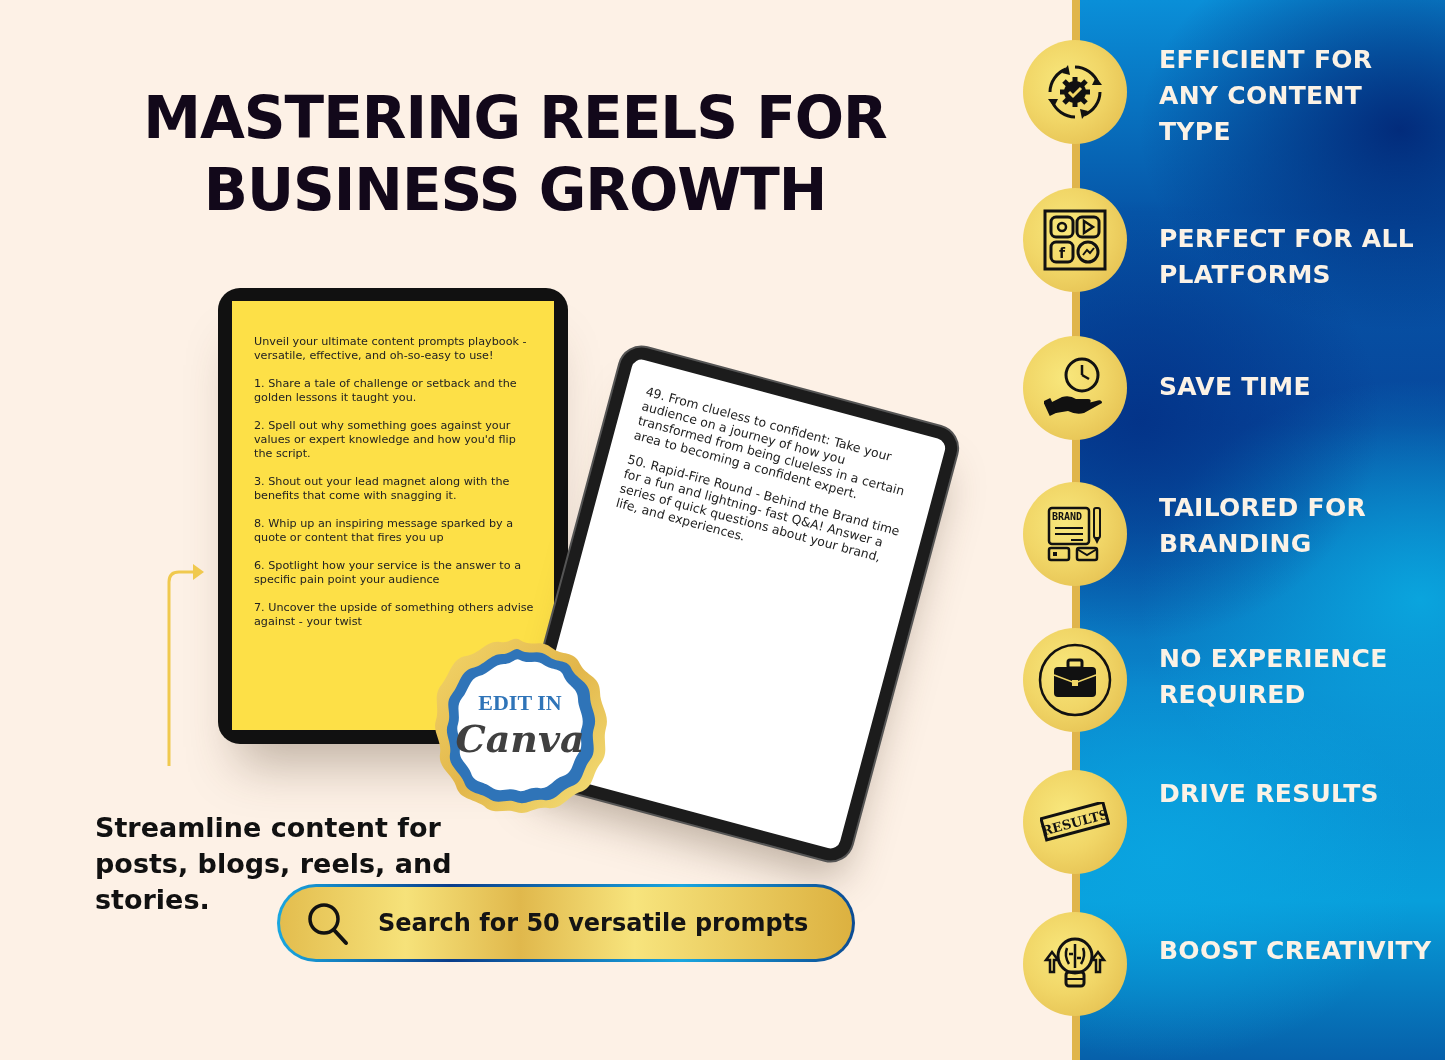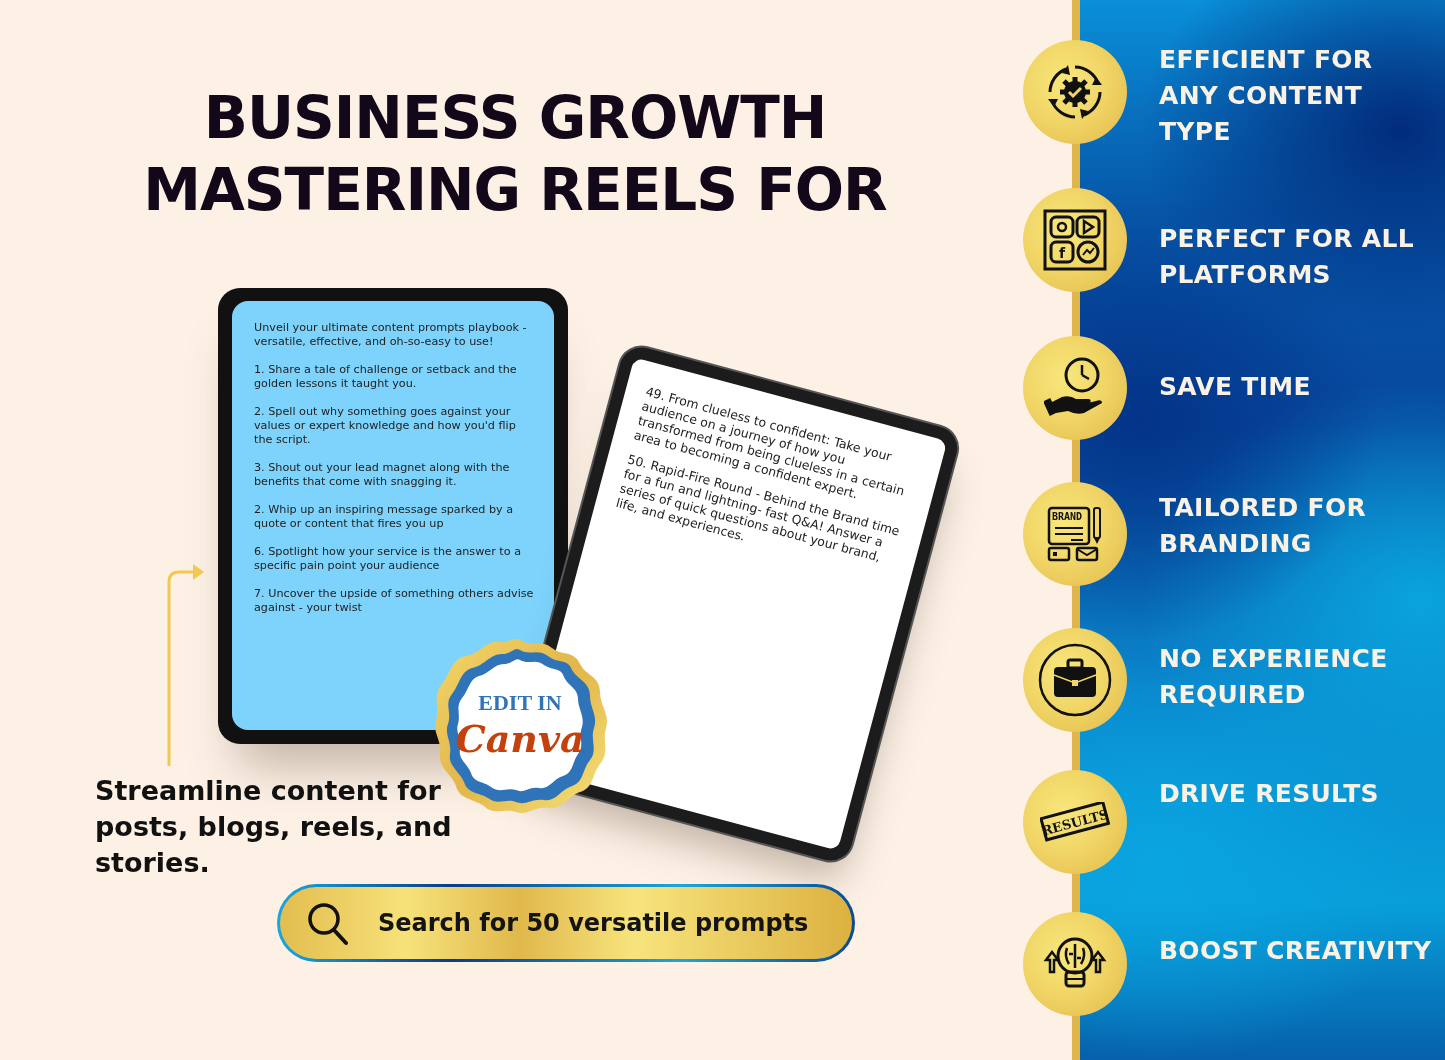--- a/index.html
+++ b/index.html
@@ -12,22 +12,22 @@
     font-size: 58px; line-height: 72px; color: #12081a; letter-spacing: -1px;
   }
 
   
   .tablet-back {
     position: absolute; left: 218px; top: 288px; width: 350px; height: 456px;
     background: #111; border-radius: 22px; box-shadow: 0 40px 50px -20px rgba(80,60,40,0.35);
   }
   .tablet-back .screen {
     position: absolute; left: 14px; top: 13px; right: 14px; bottom: 14px;
-    background: #7dd3fc; border-radius: 16px; overflow: hidden;
-    padding: 20px 20px 0 22px;
+    background: #fde047; border-radius: 0; overflow: hidden;
+    padding: 34px 20px 0 22px;
     font-family: "DejaVu Sans", sans-serif; font-size: 11.2px; line-height: 14px; color: #222;
   }
   .tablet-back .screen p { margin-bottom: 14px; }
   .tablet-back .screen b { font-weight: 700; color: #000; }
 
   .tablet-front {
     position: absolute; left: 560px; top: 378px; width: 352px; height: 452px;
     transform: rotate(15deg); transform-origin: center;
     background: #1c1c1c; border-radius: 24px;
     box-shadow: 10px 30px 40px -15px rgba(80,60,40,0.35);
@@ -45,28 +45,28 @@
   .badge {
     position: absolute; left: 428px; top: 636px; width: 184px; height: 180px;
   }
   .badge svg { position: absolute; left: 0; top: 0; }
   .badge .edit {
     position: absolute; left: 0; width: 100%; top: 54px; text-align: center;
     font-family: Liberation Serif, serif; font-weight: 700; font-size: 22px; color: #2f74b8;
   }
   .badge .canva {
     position: absolute; left: 0; width: 100%; top: 80px; text-align: center;
-    font-family: "DejaVu Serif", serif; font-style: italic; font-weight: 700; font-size: 38px; color: #c2410c;
+    font-family: "DejaVu Serif", serif; font-style: italic; font-weight: 700; font-size: 38px; color: #404040;
   }
 
   
   .arrow { position: absolute; left: 160px; top: 560px; }
 
   .streamline {
-    position: absolute; left: 95px; top: 773px; width: 360px;
+    position: absolute; left: 95px; top: 810px; width: 360px;
     font-family: "DejaVu Sans", sans-serif; font-weight: 700; font-size: 27px; line-height: 36px; color: #111;
   }
 
   
   .search-pill {
     position: absolute; left: 277px; top: 884px; width: 578px; height: 78px;
     border-radius: 40px; padding: 3px;
     background: linear-gradient(90deg, #19a7e0, #0a3d8a 30%, #1aa6df 70%, #0b4b93);
   }
   .search-pill .inner {
@@ -102,31 +102,31 @@
   .feature-label {
     position: absolute; left: 1159px; width: 280px;
     font-family: "DejaVu Sans", sans-serif; font-weight: 700; font-size: 25px; line-height: 36px;
     color: #fbf2e6; letter-spacing: 0.3px;
   }
 </style>
 </head>
 <body>
 
 <div class="page-title">
+  <div>MASTERING REELS FOR</div>
   <div>BUSINESS GROWTH</div>
-  <div>MASTERING REELS FOR</div>
 </div>
 
 <div class="tablet-back">
   <div class="screen">
     <p>Unveil your ultimate content prompts playbook - versatile, effective, and oh-so-easy to use!</p>
     <p>1. Share a tale of challenge or setback and the golden lessons it taught you.</p>
     <p>2. Spell out why something goes against your values or expert knowledge and how you'd flip the script.</p>
     <p>3. Shout out your lead magnet along with the benefits that come with snagging it.</p>
-    <p>2. Whip up an inspiring message sparked by a quote or content that fires you up</p>
+    <p>8. Whip up an inspiring message sparked by a quote or content that fires you up</p>
     <p>6. Spotlight how your service is the answer to a specific pain point your audience</p>
     <p>7. Uncover the upside of something others advise against - your twist</p>
   </div>
 </div>
 
 <div class="tablet-front">
   <div class="screen">
     <p>49. From clueless to confident: Take your audience on a journey of how you transformed from being clueless in a certain area to becoming a confident expert.</p>
     <p>50. Rapid-Fire Round - Behind the Brand time for a fun and lightning- fast Q&amp;A! Answer a series of quick questions about your brand, life, and experiences.</p>
   </div>

